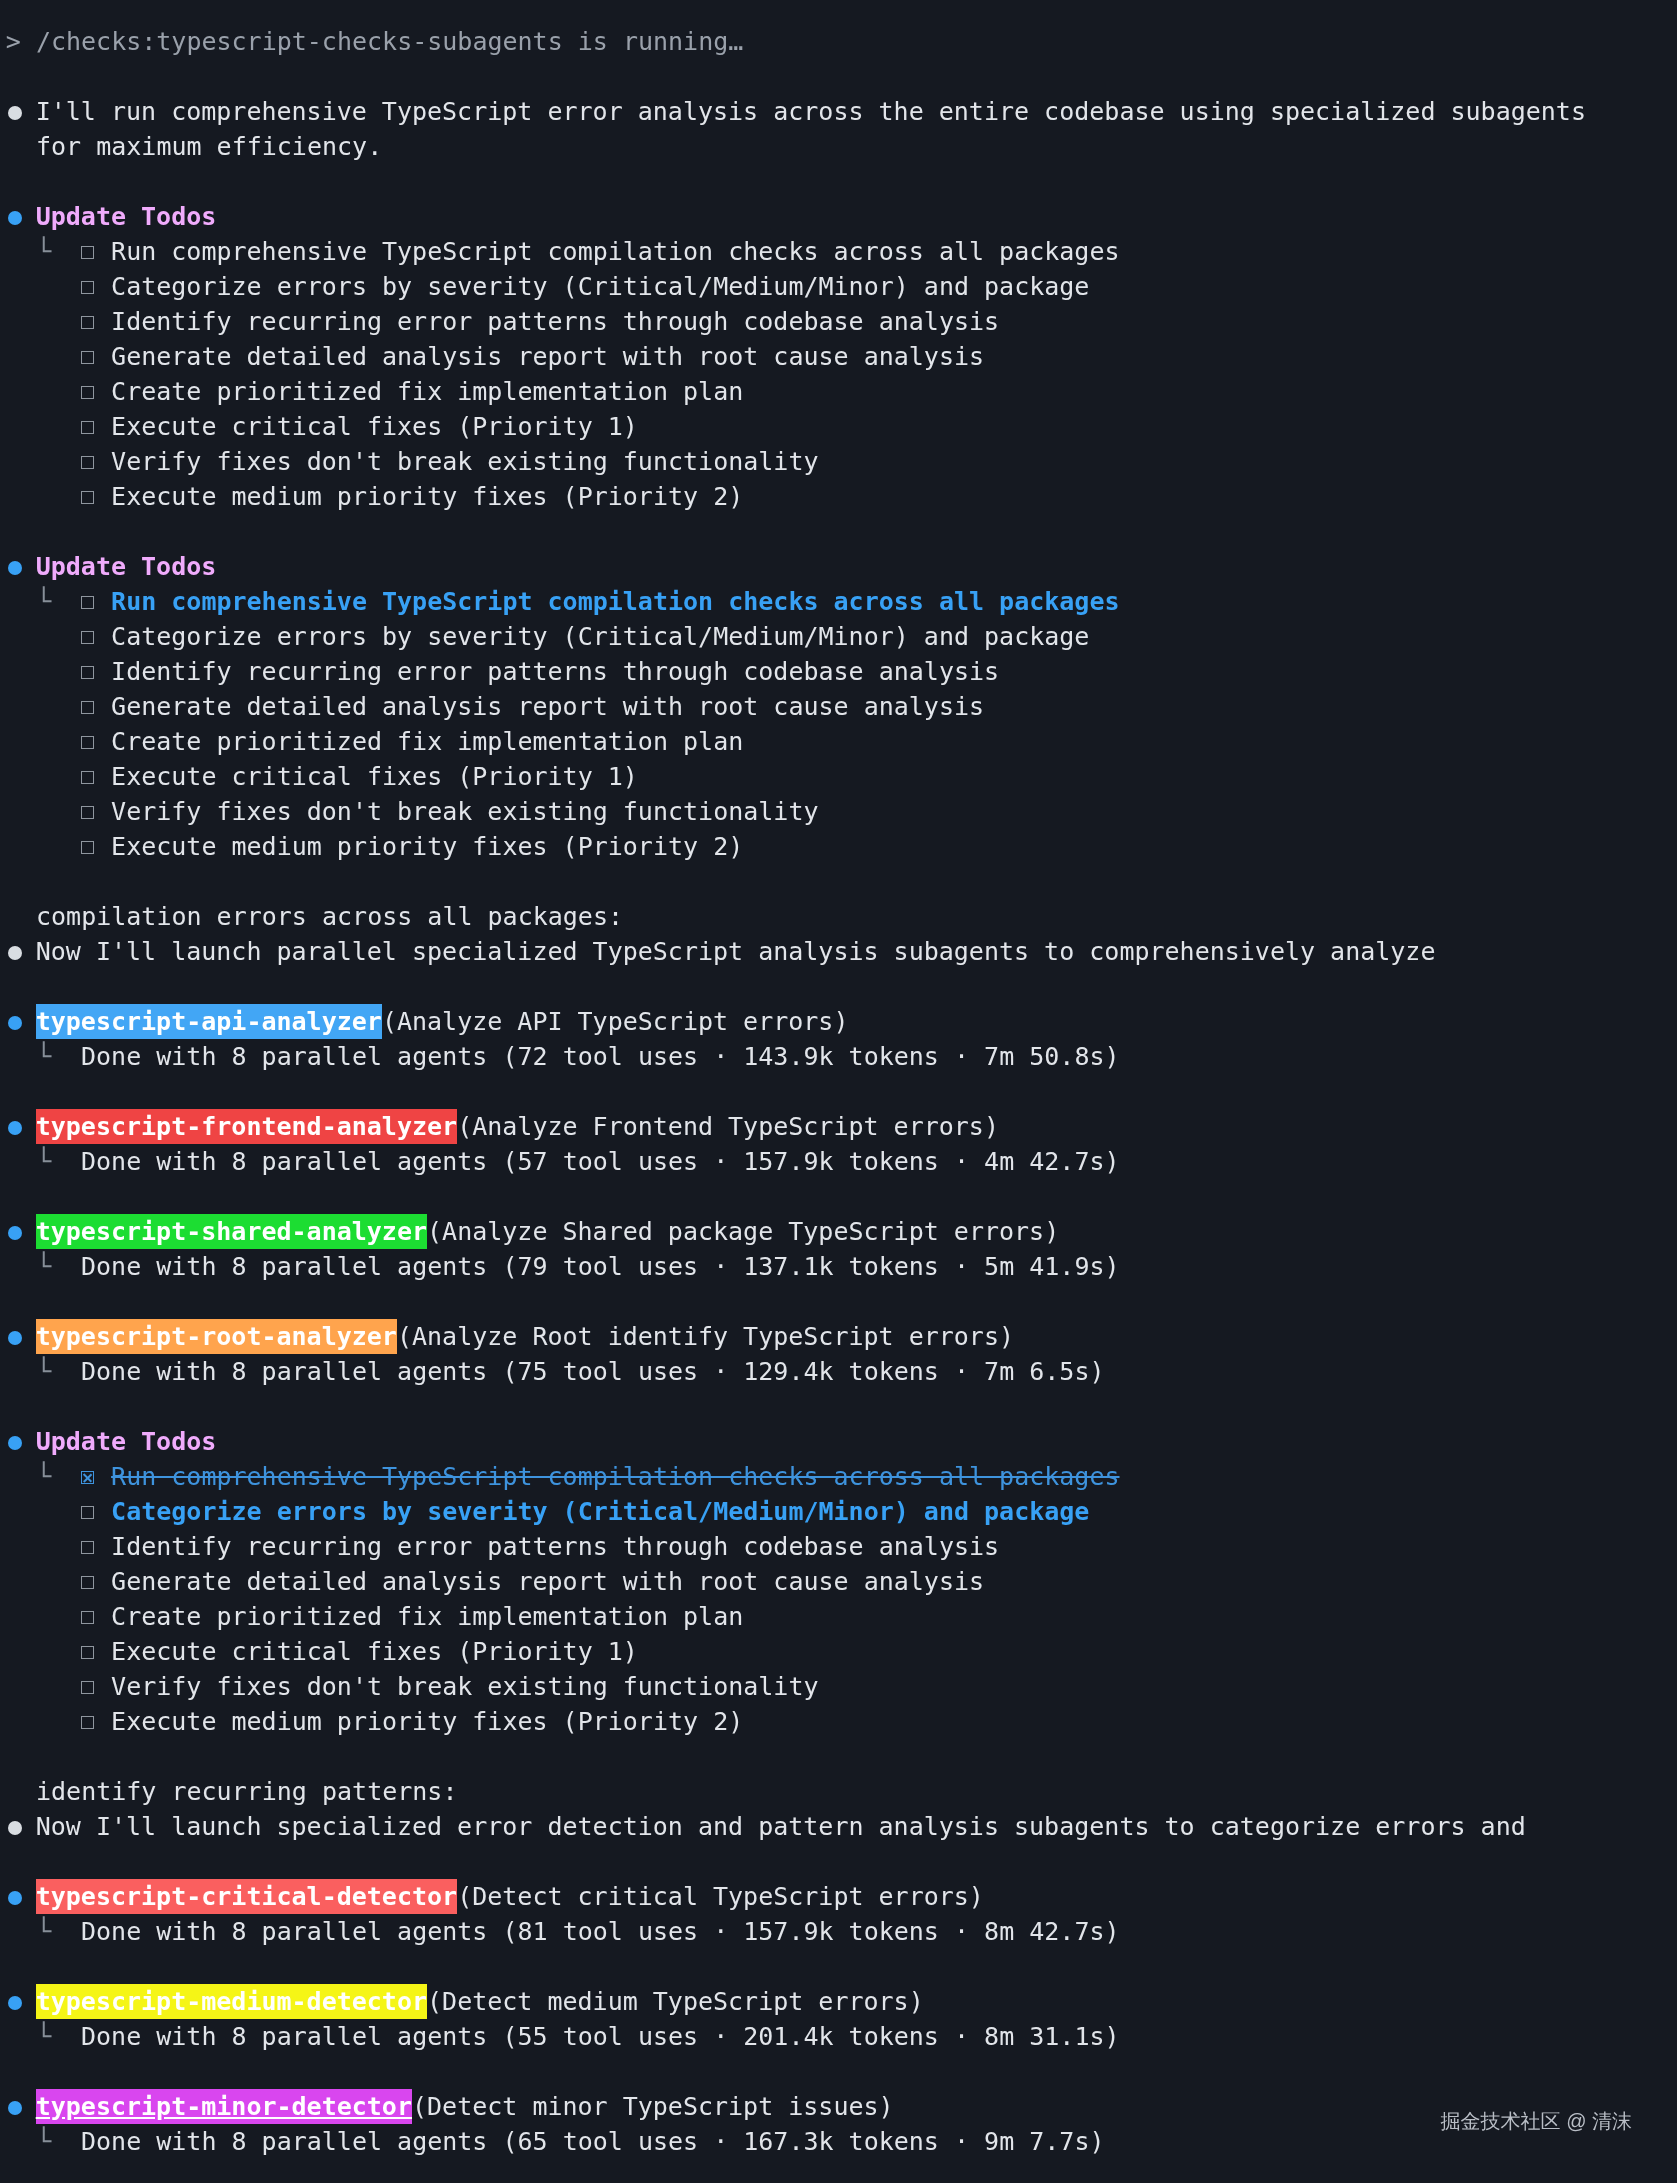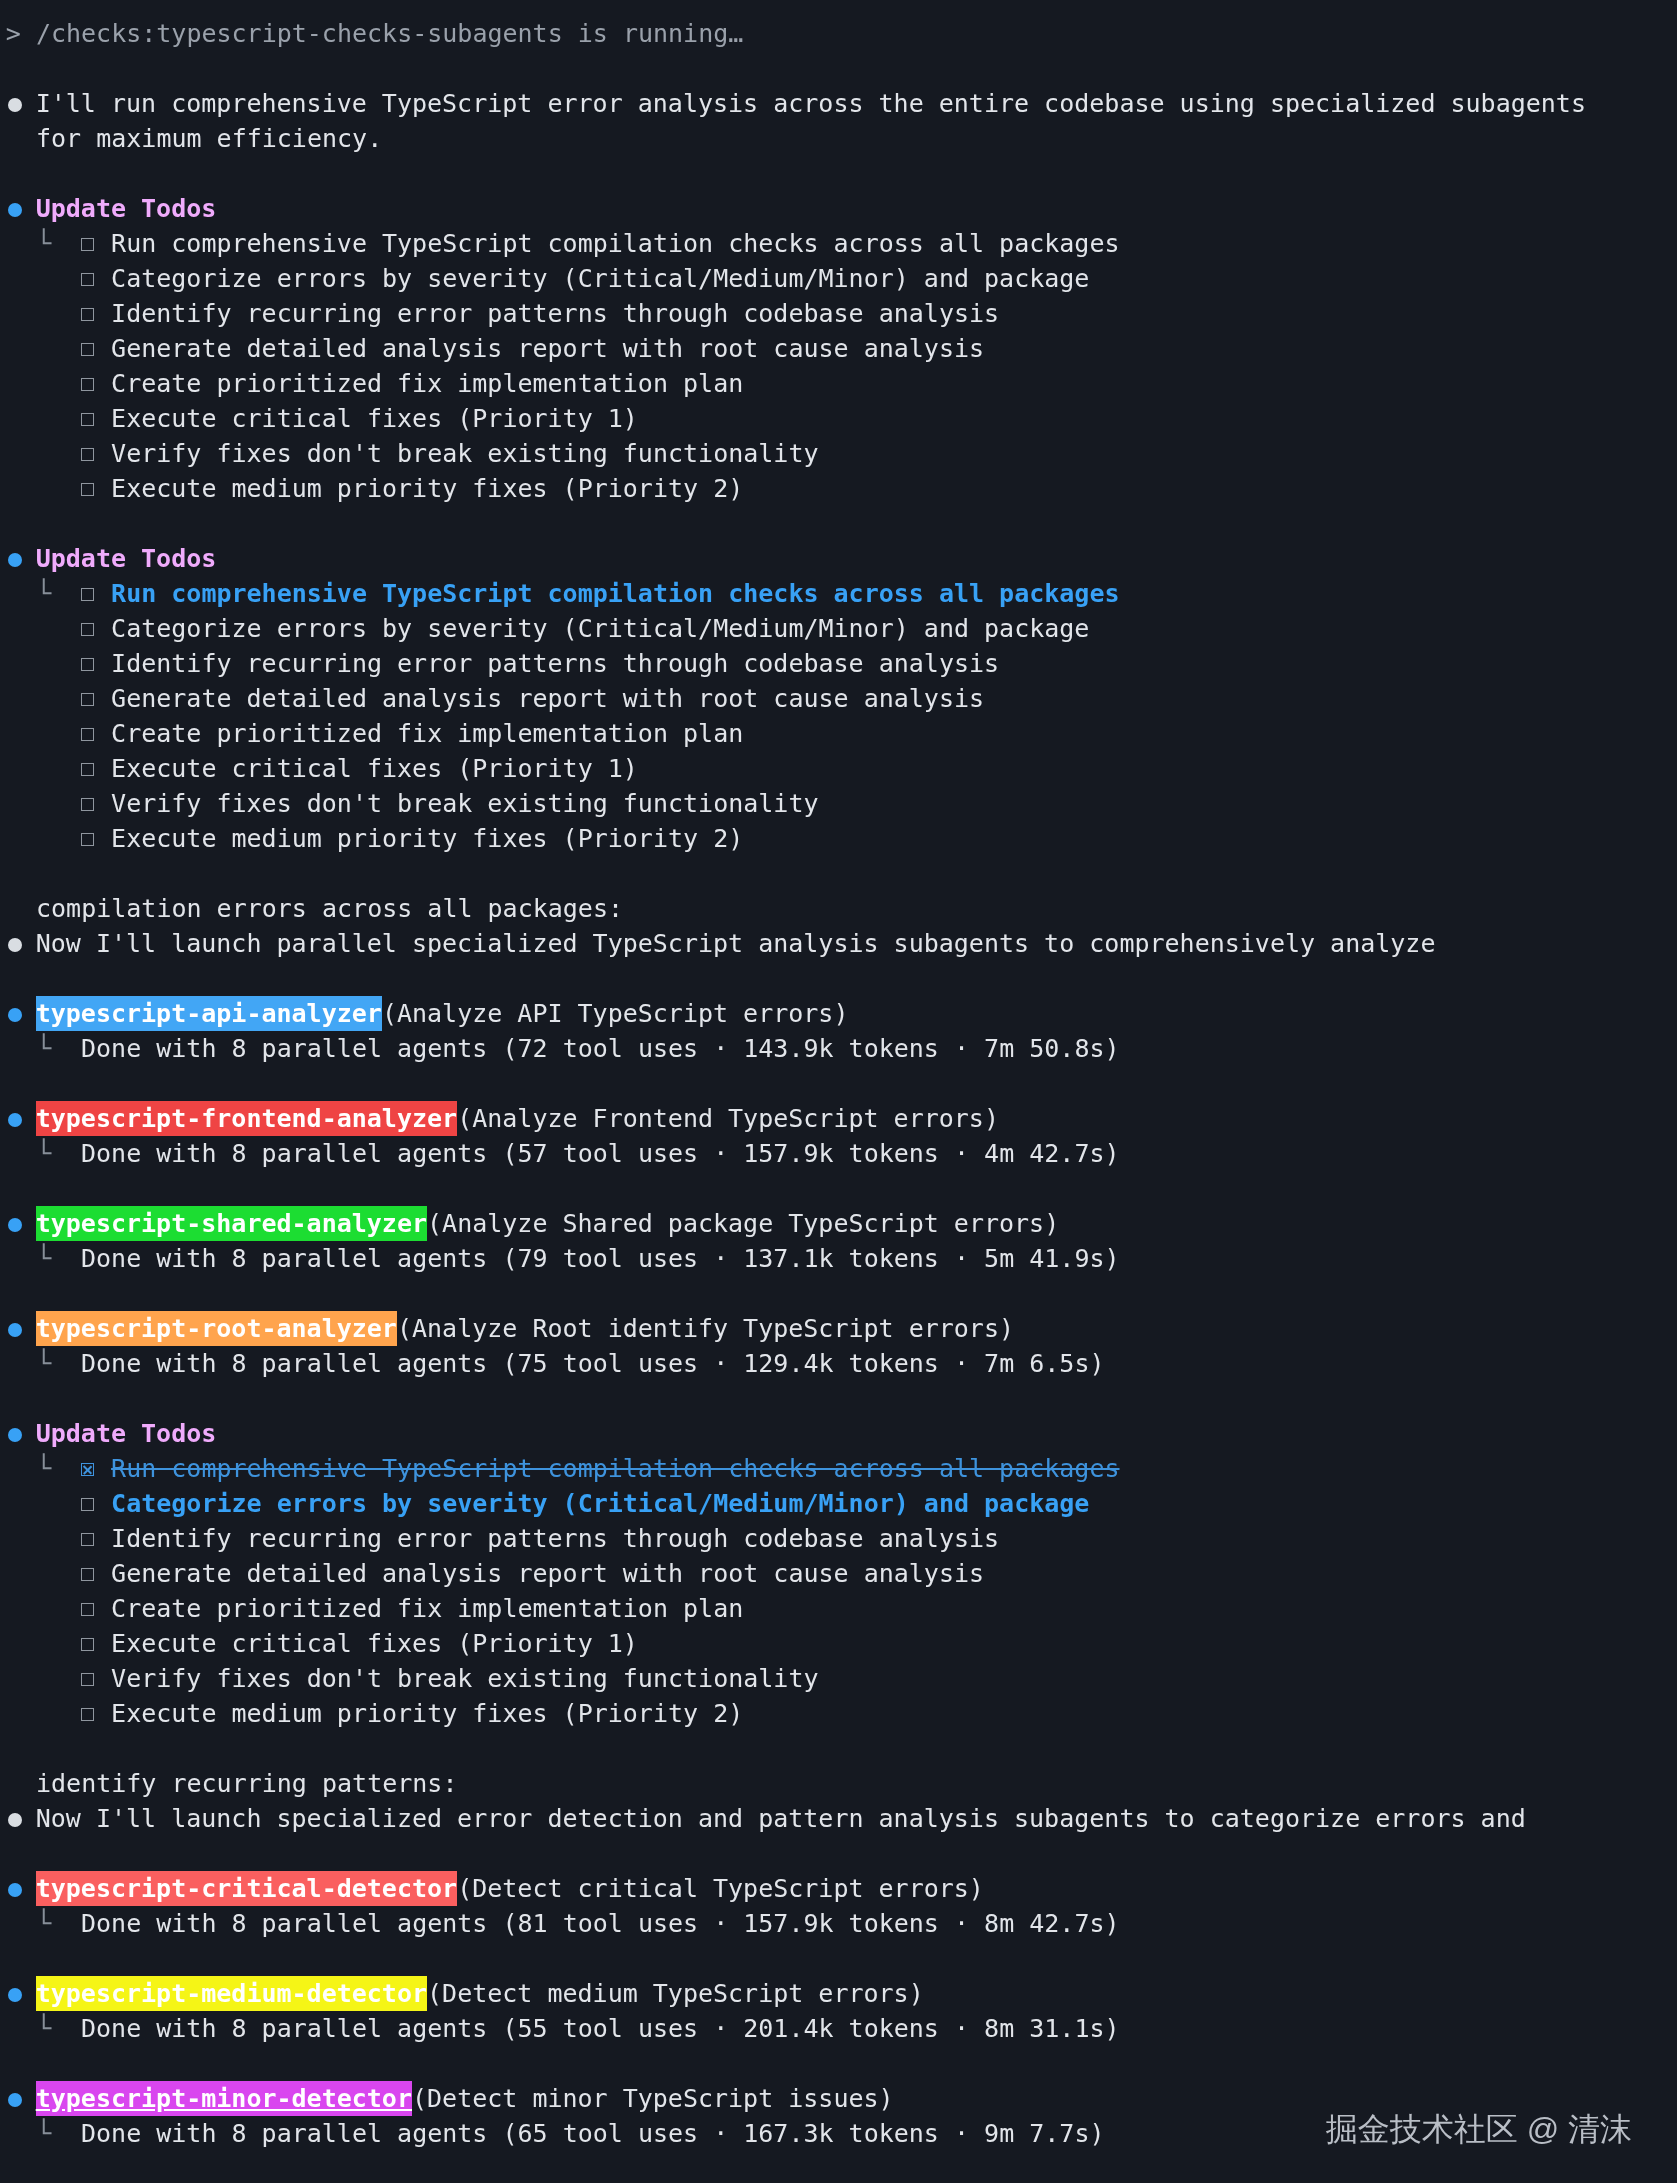--- a/index.html
+++ b/index.html
@@ -2,21 +2,21 @@
 <html style="--bg: #151921; --text: #e2e5ea; --muted: #9aa1ab; --conn: #878f99; --blue: #38a1f5; --blue-dim: #3e93dd; --chip-text: #ffffff; --wm: #b9bec6;font-size:13.4px"><head>
 <meta charset="utf-8">
 <style>
   html,body{margin:0;padding:0;}
   body{
     width:1678px;height:2183px;overflow:hidden;position:relative;
     background:var(--bg,#151921);
     font-family:"DejaVu Sans Mono","Liberation Mono",monospace;
     font-size:25px;color:var(--text,#e2e5ea);
   }
-  #terminal{position:absolute;left:0;top:0;right:0;padding-top:16px;}
+  #terminal{position:absolute;left:0;top:0;right:0;padding-top:24px;}
   .line{height:35px;line-height:35px;white-space:pre;padding-left:8.3px;}
   .line.cmd{padding-left:5.8px;}
   .line.cont{padding-left:36px;}
   .line.item{padding-left:36px;}
   .line.blank{height:35px;}
   .cmdtext{color:var(--muted,#9aa1ab);}
   .ptext{color:var(--text,#e2e5ea);}
   .heading{font-weight:bold;color:#f0abfc;margin-top:44px;}
   .result{color:var(--text,#e2e5ea);}
   .dot{display:inline-block;width:14px;height:14px;border-radius:50%;margin-right:13.4px;vertical-align:0px;}
@@ -32,21 +32,21 @@
   }
   .cb.checked::before{transform:rotate(45deg);}
   .cb.checked::after{transform:rotate(-45deg);}
   .label.pending{color:var(--text,#e2e5ea);}
   .label.in_progress{color:var(--blue,#38a1f5);font-weight:bold;}
   .label.completed{color:var(--blue-dim,#3e93dd);text-decoration:line-through;}
   .chip{font-weight:bold;color:var(--chip-text,#ffffff);padding:3.3px 0;}
   #watermark{
     position:absolute;top:2108px;right:46px;
     font-family:"Liberation Sans","DejaVu Sans",sans-serif;
-    font-size:32px;color:var(--wm,#b9bec6);
+    font-size:20px;color:var(--wm,#b9bec6);
   }
 </style>
 </head>
 <body>
 
 <div id="terminal">
     <div class="line cmd"><span class="cmdtext">&gt; /checks:typescript-checks-subagents is running…</span></div>
     <div class="line blank"></div>
     <div class="line"><span class="dot" style="background: rgb(217, 221, 226);"></span><span class="ptext">I'll run comprehensive TypeScript error analysis across the entire codebase using specialized subagents</span></div>
     <div class="line cont"><span class="ptext">for maximum efficiency.</span></div>

